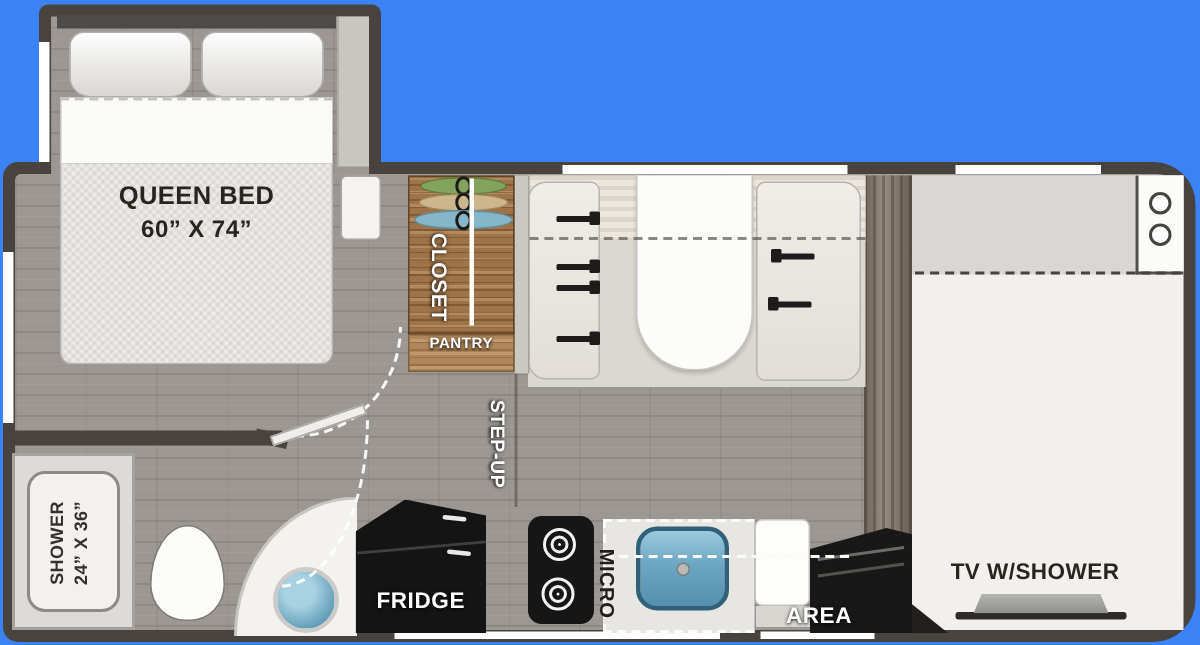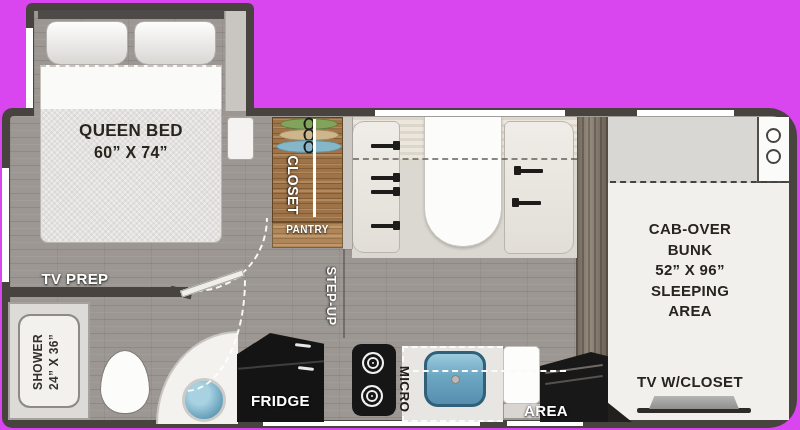--- a/index.html
+++ b/index.html
@@ -1,16 +1,16 @@
 <!DOCTYPE html>
 <html><head>
 <meta charset="utf-8">
 <style>
   html,body{margin:0;padding:0;background:#fff;}
-  #plan{position:relative;width:800px;height:430px;background:#d946ef;overflow:hidden;
+  #plan{position:relative;width:800px;height:430px;background:#3b82f6;overflow:hidden;
         font-family:"Liberation Sans", sans-serif;}
   #plan *{position:absolute;box-sizing:border-box;}
 
   .wall{background:#48433e;}
   .floor{background:#9c9792;
     background-image:
       repeating-linear-gradient(180deg, rgba(255,255,255,.06) 0 1px, rgba(0,0,0,0) 1px 7px, rgba(0,0,0,.09) 7px 8px, rgba(0,0,0,0) 8px 14px),
       repeating-linear-gradient(90deg, rgba(0,0,0,.05) 0 1px, transparent 1px 47px);}
   .window{background:#ffffff;}
 
@@ -66,21 +66,20 @@
     <div style="left:2px;top:99px;width:182px;height:134px;background:#edecea;
                 background-image:repeating-linear-gradient(45deg, rgba(0,0,0,.045) 0 2px, transparent 2px 4px),repeating-linear-gradient(-45deg, rgba(0,0,0,.045) 0 2px, transparent 2px 4px);
                 border:1px solid #b9b6b2;border-top:none;border-radius:0 0 8px 8px;"></div>
   </div>
   <div class="dlbl" style="left:43px;top:120px;width:176px;font-size:17px;line-height:22px;z-index:60;">
     <span style="position:static;">QUEEN BED</span><br>
     <span style="position:static;font-size:16px;">60” X 74”</span>
   </div>
   <div style="left:227px;top:117px;width:27px;height:43px;background:#f4f3f1;border:1px solid #a8a5a1;border-radius:4px;z-index:12;"></div>
 
-  <div class="lbl" style="left:30px;top:270px;width:90px;font-size:15px;">TV PREP</div>
 
   <div class="wall" style="left:2px;top:287px;width:186px;height:10px;z-index:20;"></div>
   <div class="wall" style="left:170px;top:288px;width:22px;height:9px;transform:rotate(13deg);z-index:20;"></div>
   <div style="left:181px;top:290px;width:66px;height:7px;background:#efeeea;border:1px solid #a9a6a0;transform:rotate(-19deg);transform-origin:2px 50%;z-index:25;"></div>
   <div class="arc" style="left:196px;top:218px;width:72px;height:74px;"></div>
   <div class="arc" style="left:186px;top:280px;width:60px;height:112px;"></div>
 
   <div style="left:8px;top:302px;width:82px;height:118px;background:#dddbd7;border:2px solid #a5a29d;box-shadow:inset 0 0 0 6px #efedeа, inset 0 0 0 7px #c4c1bc;z-index:15;"></div>
   <div style="left:18px;top:314px;width:62px;height:94px;background:#f2f1ee;border:2px solid #8e8b87;border-radius:12px;z-index:16;"></div>
   <div class="dlbl" style="left:-8px;top:345px;width:110px;height:34px;transform:rotate(-90deg);font-size:12px;line-height:16px;color:#34312c;z-index:60;">
@@ -157,25 +156,18 @@
   <div class="lbl" style="left:510px;top:402px;width:72px;font-size:15px;">AREA</div>
 
   <div style="left:576px;top:117px;width:32px;height:303px;background:#8b7f71;
               background-image:repeating-linear-gradient(90deg, rgba(35,25,15,.28) 0 2px, transparent 2px 6px),linear-gradient(90deg, rgba(0,0,0,.22), rgba(255,255,255,.10) 40%, rgba(0,0,0,.25));z-index:12;"></div>
   <div style="left:608px;top:117px;width:181px;height:303px;background:#f1f0ed;z-index:13;"></div>
   <div style="left:608px;top:117px;width:181px;height:66px;background:#d8d7d4;z-index:14;"></div>
   <div style="left:610px;top:181px;width:177px;height:0;border-top:2px dashed #46433e;z-index:20;"></div>
   <div style="left:757px;top:117px;width:32px;height:66px;background:#fbfbfa;border-left:2.5px solid #514d48;border-bottom:2.5px solid #514d48;z-index:15;"></div>
   <div class="cup" style="left:766px;top:128px;z-index:16;"></div>
   <div class="cup" style="left:766px;top:149px;z-index:16;"></div>
-  <div class="dlbl" style="left:617px;top:219px;width:146px;font-size:15px;line-height:20.5px;">
-    <span style="position:static;">CAB-OVER</span><br>
-    <span style="position:static;">BUNK</span><br>
-    <span style="position:static;">52” X 96”</span><br>
-    <span style="position:static;">SLEEPING</span><br>
-    <span style="position:static;">AREA</span>
-  </div>
-  <div class="dlbl" style="left:617px;top:373px;width:146px;font-size:15px;">TV W/CLOSET</div>
+  <div class="dlbl" style="left:617px;top:373px;width:146px;font-size:15px;">TV W/SHOWER</div>
   <div style="left:649px;top:396px;width:90px;height:13px;background:linear-gradient(#b5b5b3,#8f8f8d);clip-path:polygon(6% 0,94% 0,100% 100%,0 100%);z-index:20;"></div>
   <div style="left:637px;top:408px;width:114px;height:5px;background:#2e2c29;border-radius:2px;z-index:19;"></div>
   <div style="left:602px;top:396px;width:30px;height:26px;background:#22201d;clip-path:polygon(0 8%,100% 100%,0 100%);z-index:21;"></div>
 
 </div>
 
 </body></html>

